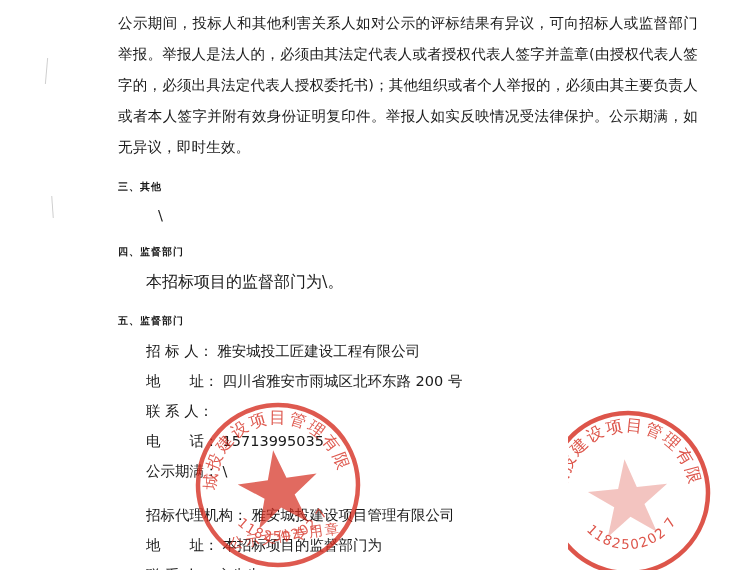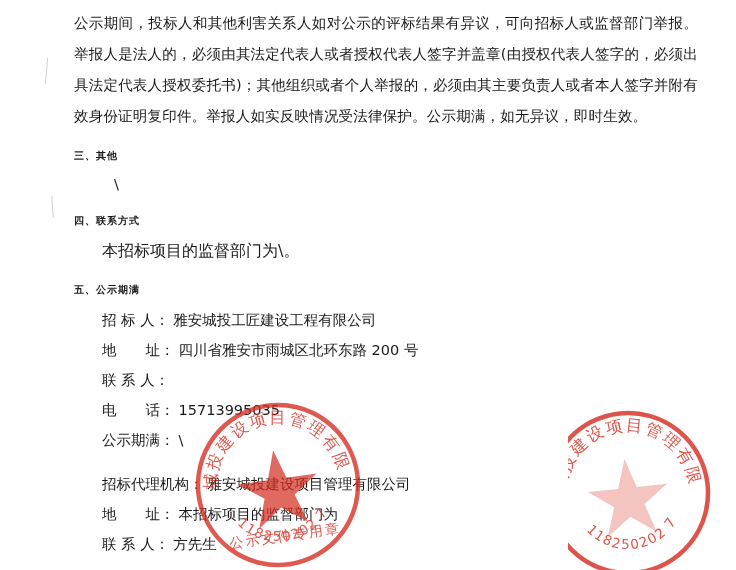--- a/index.html
+++ b/index.html
@@ -13,21 +13,21 @@
     font-family: "DejaVu Sans", sans-serif;
     color: #1a1a1a;
     overflow: hidden;
     position: relative;
   }
   .page {
     position: relative;
     width: 736px;
     height: 484px;
     box-sizing: border-box;
-    padding: 8px 38px 0 74px;
+    padding: 8px 38px 0 118px;
   }
   .para {
     font-size: 14.5px;
     line-height: 31px;
     text-align: justify;
     text-justify: inter-ideograph;
     letter-spacing: 0.2px;
     margin: 0;
   }
   .heading {
@@ -100,24 +100,24 @@
 <div class="page">
 
   <div class="margin-mark" id="mark-1"></div>
   <div class="margin-mark" id="mark-2"></div>
 
   <p class="para">公示期间，投标人和其他利害关系人如对公示的评标结果有异议，可向招标人或监督部门举报。举报人是法人的，必须由其法定代表人或者授权代表人签字并盖章(由授权代表人签字的，必须出具法定代表人授权委托书)；其他组织或者个人举报的，必须由其主要负责人或者本人签字并附有效身份证明复印件。举报人如实反映情况受法律保护。公示期满，如无异议，即时生效。</p>
 
   <h3 class="heading">三、其他</h3>
   <div class="tiny-slash">\</div>
 
-  <h3 class="heading">四、联系方式</h3>
+  <h3 class="heading">四、监督部门</h3>
   <div class="indent-line">本招标项目的监督部门为\。</div>
 
-  <h3 class="heading">五、公示期满</h3>
+  <h3 class="heading">五、监督部门</h3>
 
   <div class="kv-row">
     <span class="kv-label">招 标 人：</span>
     <span class="kv-value">雅安城投工匠建设工程有限公司</span>
   </div>
   <div class="kv-row">
     <span class="kv-label">地　　址：</span>
     <span class="kv-value">四川省雅安市雨城区北环东路 200 号</span>
   </div>
   <div class="kv-row">

